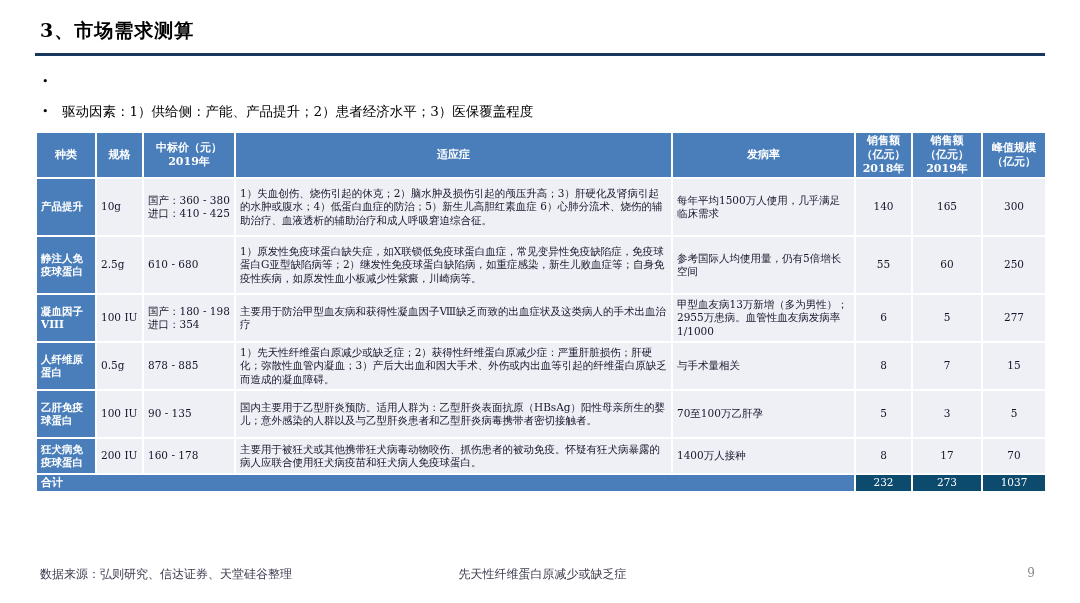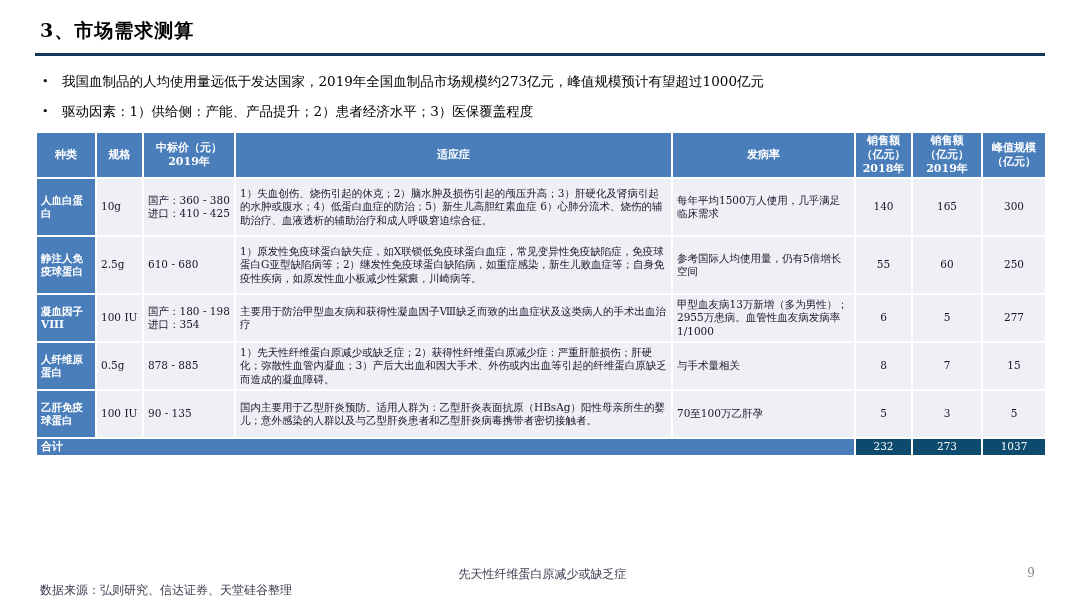--- a/index.html
+++ b/index.html
@@ -36,36 +36,35 @@
   td.num{background:#EFF0F6;text-align:center;color:#15152a;margin-top:32px;}
   tr.total td{background:#4A7EBB;color:#fff;}
   tr.total td.label{text-align:left;font-weight:bold;font-size:11px;}
   tr.total td.num{background:#0c4a6e;text-align:center;}
   tr.r1{height:58px}tr.r2{height:58px}tr.r3{height:48px}tr.r4{height:48px}
   tr.r5{height:36px}tr.r6{height:48px}tr.r7{height:36px}tr.r8{height:36px}
   tr.total{height:16px}
   .footer{
     position:absolute;left:40px;right:35px;top:566px;font-size:12px;color:#3b3b4f;
   }
-  .footer .source{position:absolute;left:0;top:16px;}
+  .footer .source{position:absolute;left:0;top:0;}
   .footer .company{position:absolute;left:50%;transform:translateX(-50%);top:0;}
   .footer .page{position:absolute;right:10px;top:0;color:#8a8a8a;}
 </style>
 </head>
 <body>
 
 <div class="slide">
 
   <div class="title">3、市场需求测算</div>
   <div class="title-rule"></div>
 
   <div class="bullets">
     <div class="bullet">
       <span class="dot">•</span>
-      <span>我国血制品的人均使用量远低于发达国家，2019年全国血制品市场规模约273亿元，峰值规模预计有望超过1000亿元</span>
     </div>
     <div class="bullet">
       <span class="dot">•</span>
       <span>驱动因素：1）供给侧：产能、产品提升；2）患者经济水平；3）医保覆盖程度</span>
     </div>
   </div>
 
   <table class="blood">
     <colgroup>
       <col style="width:60px">
@@ -90,21 +89,21 @@
 2018年</th>
         <th>销售额
 （亿元）
 2019年</th>
         <th>峰值规模
 （亿元）</th>
       </tr>
     </thead>
     <tbody>
       <tr class="r1">
-        <td class="rowhead">人血白蛋白</td>
+        <td class="rowhead">产品提升</td>
         <td class="body">10g</td>
         <td class="body pre">国产：360 - 380
 进口：410 - 425</td>
         <td class="body">1）失血创伤、烧伤引起的休克；2）脑水肿及损伤引起的颅压升高；3）肝硬化及肾病引起的水肿或腹水；4）低蛋白血症的防治；5）新生儿高胆红素血症 6）心肺分流术、烧伤的辅助治疗、血液透析的辅助治疗和成人呼吸窘迫综合征。</td>
         <td class="body">每年平均1500万人使用，几乎满足临床需求</td>
         <td class="num">140</td>
         <td class="num">165</td>
         <td class="num">300</td>
       </tr>
       <tr class="r2">
@@ -141,20 +140,30 @@
       <tr class="r6">
         <td class="rowhead">乙肝免疫球蛋白</td>
         <td class="body">100 IU</td>
         <td class="body pre">90 - 135</td>
         <td class="body">国内主要用于乙型肝炎预防。适用人群为：乙型肝炎表面抗原（HBsAg）阳性母亲所生的婴儿；意外感染的人群以及与乙型肝炎患者和乙型肝炎病毒携带者密切接触者。</td>
         <td class="body">70至100万乙肝孕</td>
         <td class="num">5</td>
         <td class="num">3</td>
         <td class="num">5</td>
       </tr>
+      <tr class="r8">
+        <td class="rowhead">狂犬病免疫球蛋白</td>
+        <td class="body">200 IU</td>
+        <td class="body pre">160 - 178</td>
+        <td class="body">主要用于被狂犬或其他携带狂犬病毒动物咬伤、抓伤患者的被动免疫。怀疑有狂犬病暴露的病人应联合使用狂犬病疫苗和狂犬病人免疫球蛋白。</td>
+        <td class="body">1400万人接种</td>
+        <td class="num">8</td>
+        <td class="num">17</td>
+        <td class="num">70</td>
+      </tr>
       <tr class="total">
         <td class="label" colspan="5">合计</td>
         <td class="num">232</td>
         <td class="num">273</td>
         <td class="num">1037</td>
       </tr>
     </tbody>
   </table>
 
   <div class="footer">

